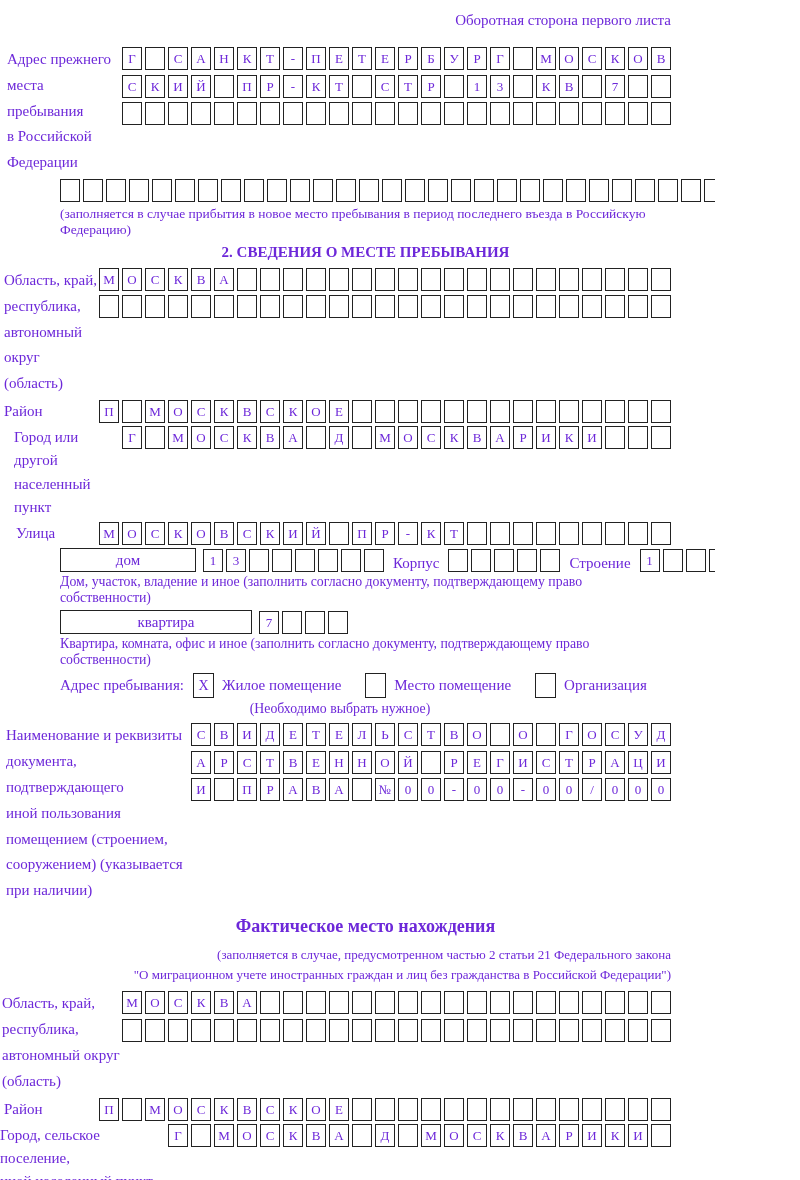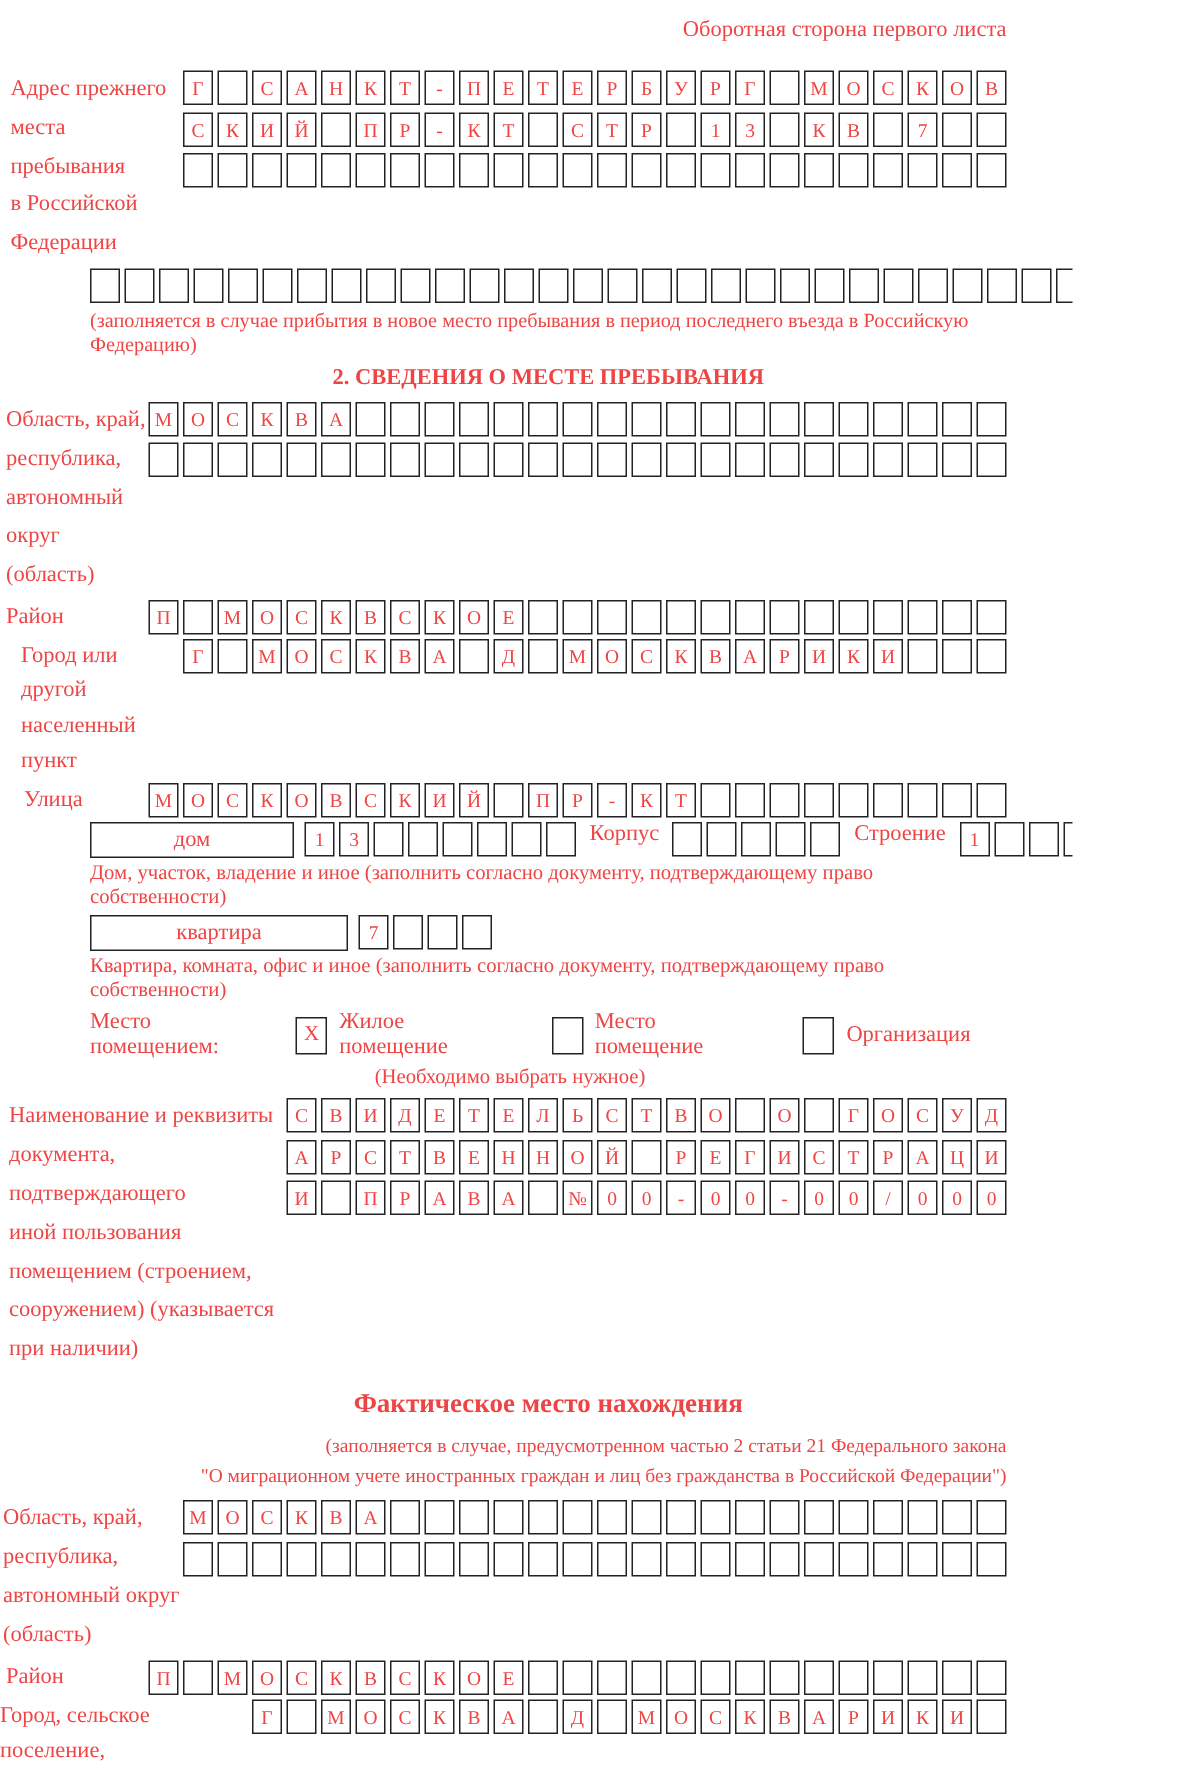--- a/index.html
+++ b/index.html
@@ -1,18 +1,18 @@
 <!DOCTYPE html>
 <html><head>
 <meta charset="utf-8">
 <style>
   html,body{margin:0;padding:0;background:#fff;}
   .page{
     width:715px;height:1180px;box-sizing:border-box;
-    padding:12px 44px 0 60px;position:relative;background:#fff;color:#ef4444;
+    padding:12px 44px 0 60px;position:relative;background:#fff;color:#6d28d9;
     font-family:"Liberation Serif",serif;overflow:hidden;
   }
   .corner-note{text-align:right;font-size:15px;margin-bottom:18px;}
   .cells{display:flex;gap:3px;}
   .cell{
     flex:0 0 18px;width:18px;height:21px;border:1.6px solid #222;
     display:flex;align-items:center;justify-content:center;
     font-size:13px;line-height:1;background:#fff;
   }
   .stack{display:flex;flex-direction:column;gap:4.5px;}
@@ -21,27 +21,27 @@
   .lh-tall{line-height:1.72;}
   .w115{width:115px;}
   .w95{width:95px;}
   .w108{width:108px;}
   .w83{width:83px;}
   .w120{width:120px;}
   .w168{width:168px;}
   .w185{width:185px;}
   .footnote{text-align:left;font-size:13.5px;margin:4px 0 2px;}
   .h2{text-align:center;font-weight:bold;font-size:15px;margin:6px 0 7px;}
-  .house-row{display:flex;align-items:flex-start;gap:7px;margin:2px 0 2px;}
+  .house-row{display:flex;align-items:flex-end;gap:7px;margin:2px 0 2px;}
   .widebox{
     height:22px;border:1.6px solid #222;display:flex;align-items:center;
     justify-content:center;font-size:15px;flex-shrink:0;
   }
   .w-dom{width:134px;}
-  .w-kv{width:170px;}
+  .w-kv{width:170px;padding-left:20px;}
   .inline-lbl{font-size:15px;white-space:nowrap;padding:0 2px;}
   .caption{font-size:13.8px;margin:1px 0 4px;}
   .stay-row{display:flex;align-items:center;margin-top:5px;}
   .stay-label{font-size:15px;margin-right:9px;}
   .cbox{
     width:19px;height:23px;border:1.6px solid #222;display:inline-flex;
     align-items:center;justify-content:center;font-size:14px;flex-shrink:0;
   }
   .opt{font-size:15px;margin:0 24px 0 8px;}
   .center-caption{text-align:center;margin:3px 0 6px;width:560px;}
@@ -368,21 +368,21 @@
     <div class="cells">
         <span class="cell">7</span>
         <span class="cell"></span>
         <span class="cell"></span>
         <span class="cell"></span>
       </div>
   </div>
   <div class="caption">Квартира, комната, офис и иное (заполнить согласно документу, подтверждающему право собственности)</div>
 
   <div class="stay-row">
-    <span class="stay-label">Место помещением:</span>
+    <span class="stay-label">Адрес пребывания:</span>
     <span class="cbox">X</span>
     <span class="opt">Жилое помещение</span>
     <span class="cbox"></span>
     <span class="opt">Место помещение</span>
     <span class="cbox"></span>
     <span class="opt">Организация</span>
   </div>
   <div class="caption center-caption">(Необходимо выбрать нужное)</div>
 
   <div class="frow">

